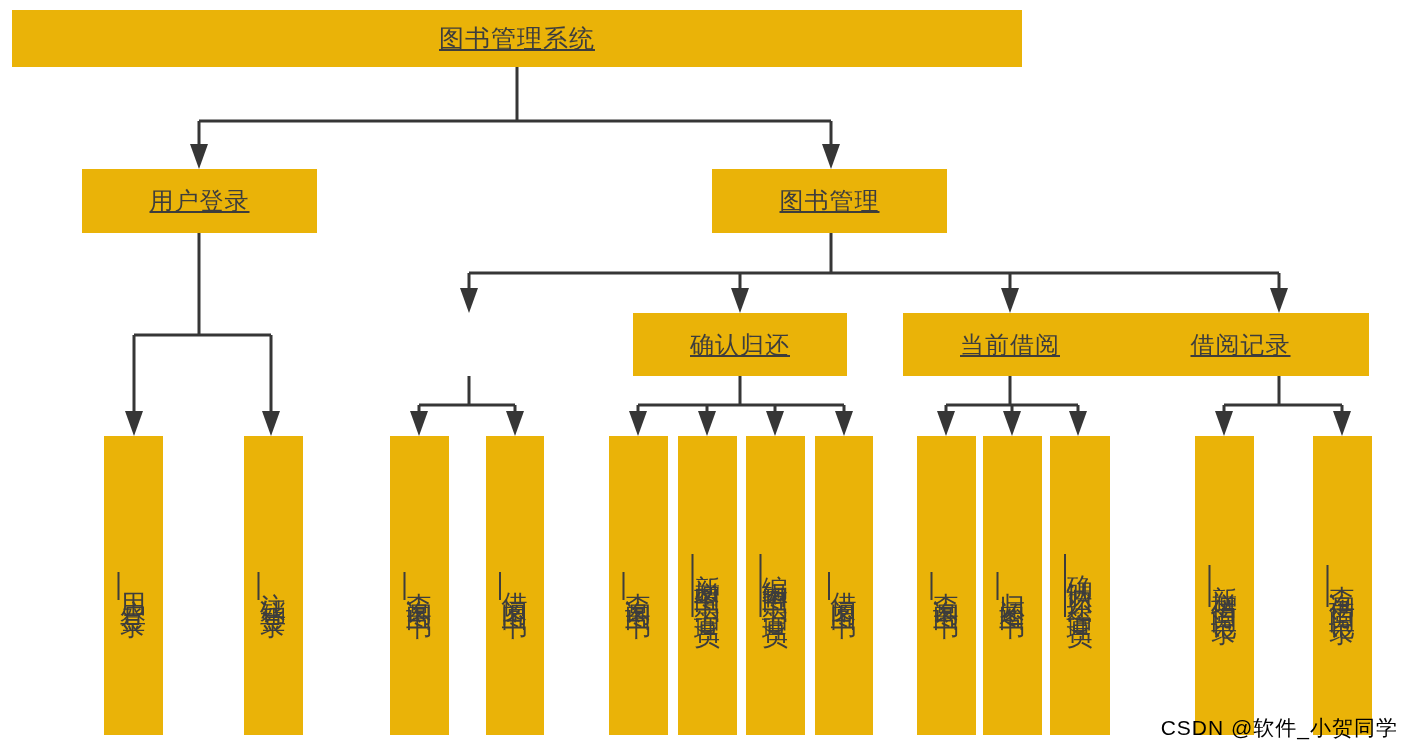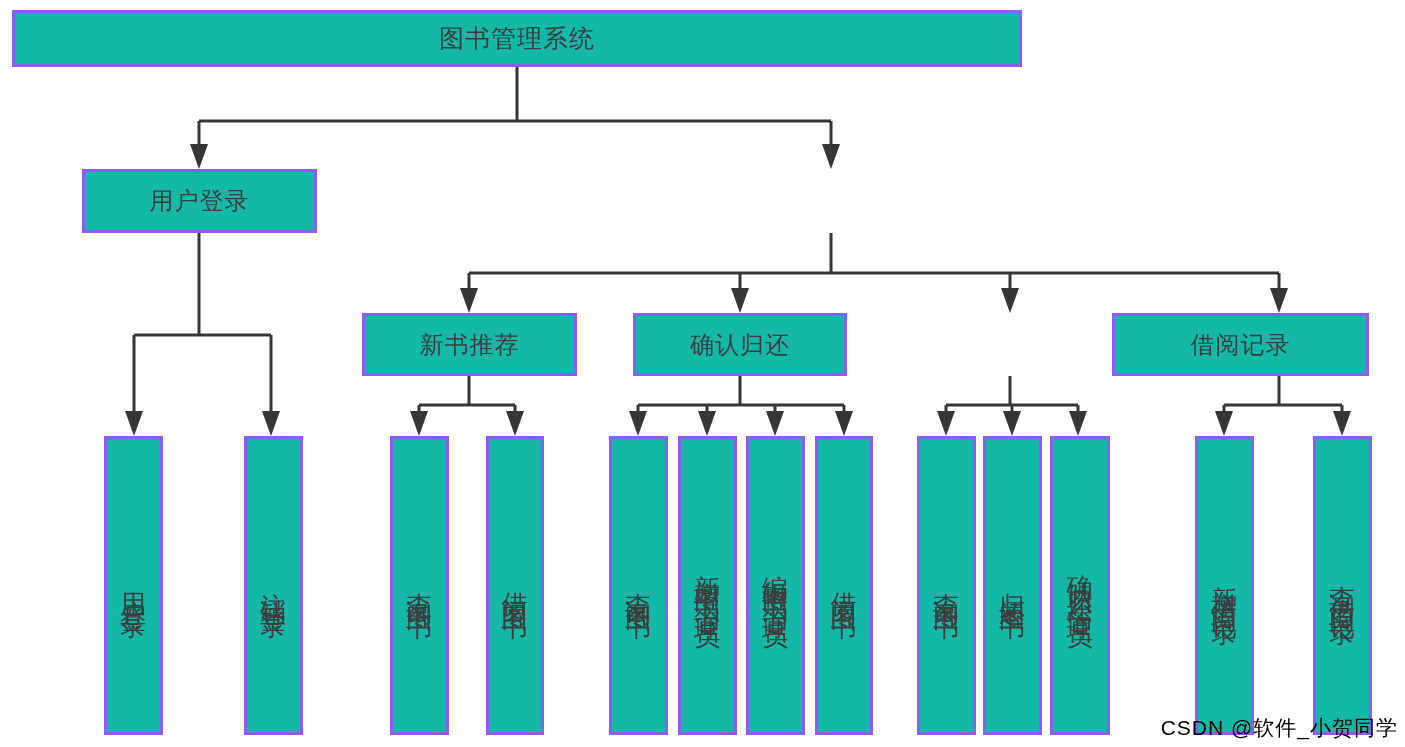--- a/index.html
+++ b/index.html
@@ -17,27 +17,28 @@
   }
   .connectors {
     position: absolute;
     left: 0;
     top: 0;
     z-index: 1;
   }
   .node {
     position: absolute;
     box-sizing: border-box;
-    border: 3px solid #8b5cf6;
-    background: #14b8a6;
+    border: 3px solid #eab308;
+    background: #eab308;
     display: flex;
     align-items: center;
     justify-content: center;
     z-index: 2;
     color: #3d3d3d;
+    text-decoration: underline;
   }
   .node .lbl {
     font-size: 24px;
     letter-spacing: 1px;
     white-space: nowrap;
   }
   .node.root .lbl {
     font-size: 25px;
   }
   .vnode .lbl {
@@ -103,26 +104,29 @@
     </g>
   </svg>
 
   <div class="node root" style="left:12px; top:10px; width:1010px; height:57px;">
     <span class="lbl">图书管理系统</span>
   </div>
 
   <div class="node" style="left:82px; top:169px; width:235px; height:64px;">
     <span class="lbl">用户登录</span>
   </div>
+  <div class="node" style="left:712px; top:169px; width:235px; height:64px;">
+    <span class="lbl">图书管理</span>
+  </div>
 
-  <div class="node" style="left:362px; top:313px; width:215px; height:63px;">
-    <span class="lbl">新书推荐</span>
-  </div>
   <div class="node" style="left:633px; top:313px; width:214px; height:63px;">
     <span class="lbl">确认归还</span>
+  </div>
+  <div class="node" style="left:903px; top:313px; width:214px; height:63px;">
+    <span class="lbl">当前借阅</span>
   </div>
   <div class="node" style="left:1112px; top:313px; width:257px; height:63px;">
     <span class="lbl">借阅记录</span>
   </div>
 
   <div class="node vnode" style="left:104px; top:436px; width:59px; height:299px;">
     <span class="lbl">用户登录</span>
   </div>
   <div class="node vnode" style="left:244px; top:436px; width:59px; height:299px;">
     <span class="lbl">注销登录</span>

